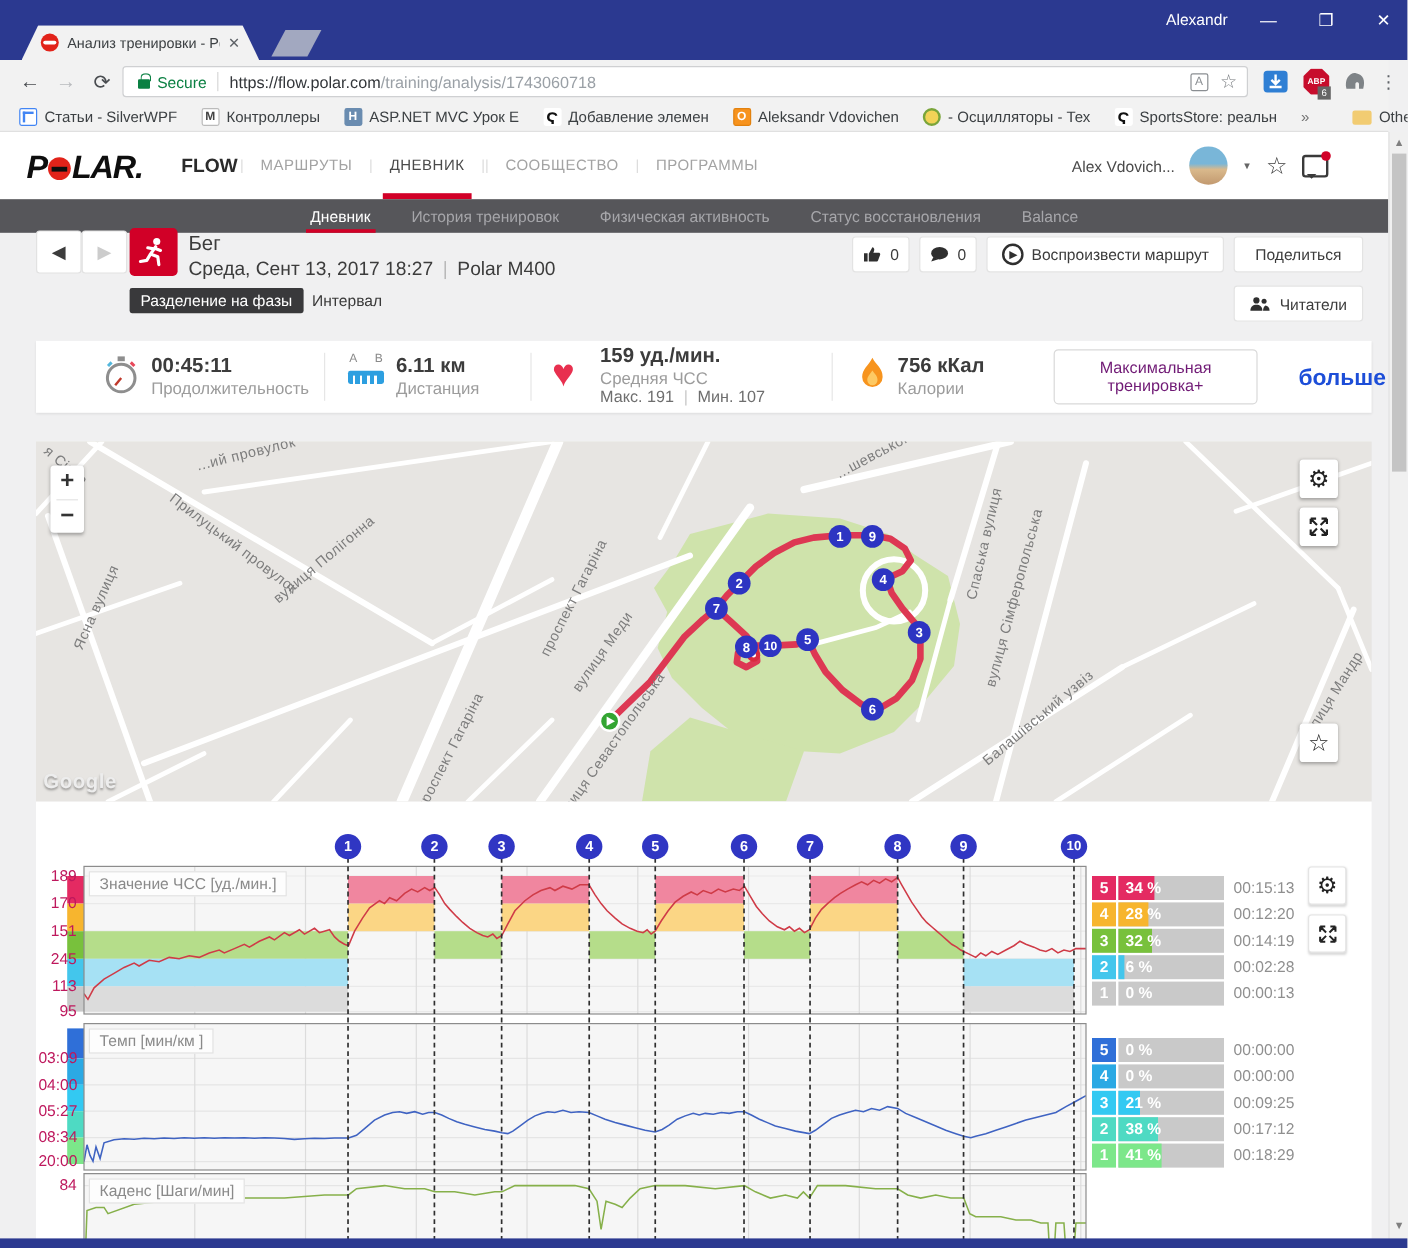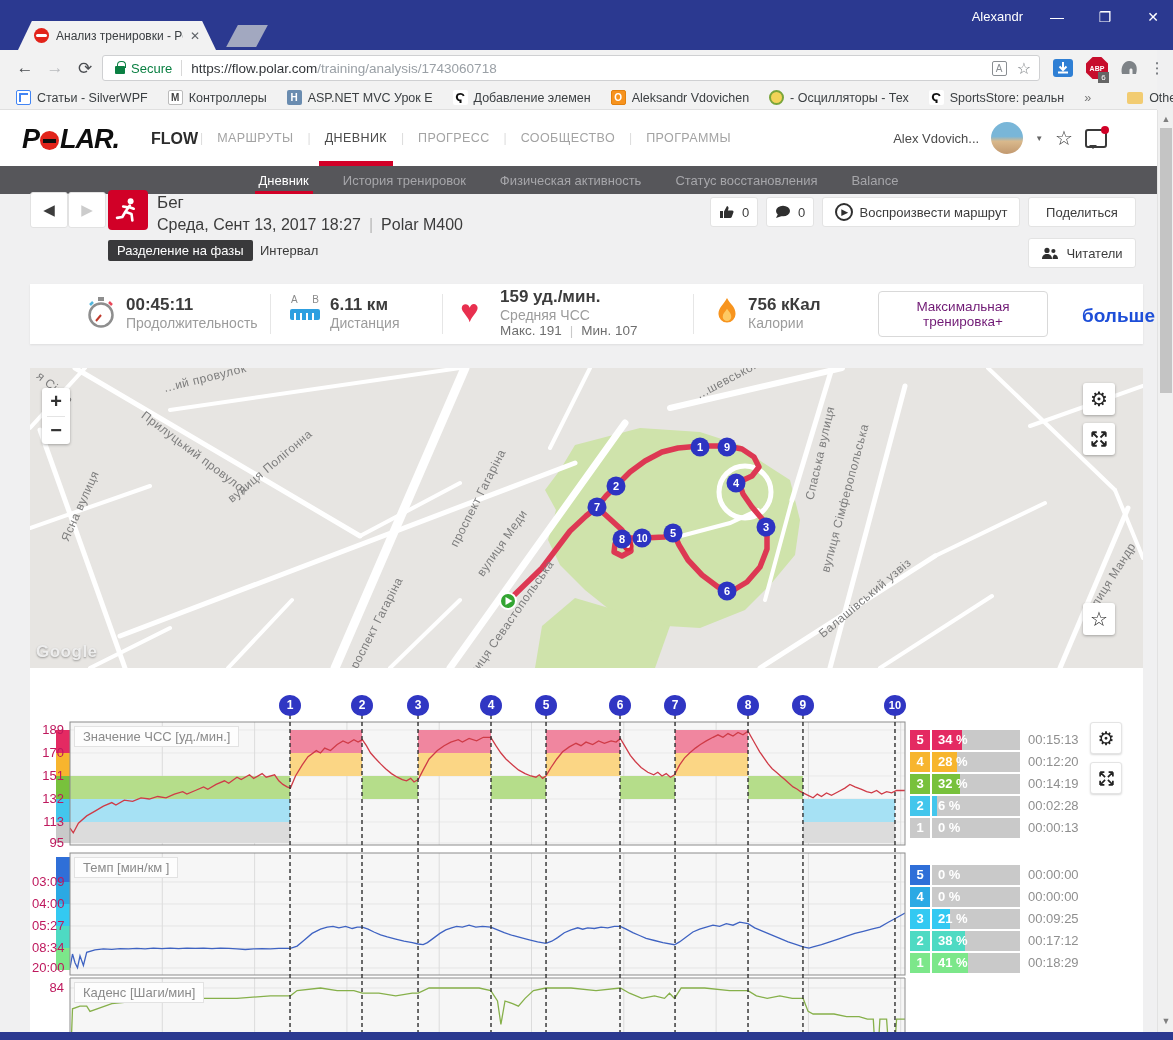--- a/index.html
+++ b/index.html
@@ -240,21 +240,20 @@
       <span class="logo-o"></span>
       <span>LAR.</span>
   </div>
   <span class="flow">FLOW</span>
   <div class="mainnav">
     <span class="mn-sep">|</span>
     <span class="mn-item">МАРШРУТЫ</span>
     <span class="mn-sep">|</span>
     <span class="mn-item active">ДНЕВНИК</span>
     <span class="mn-sep">|</span>
-    <span class="mn-item">ПРОГРЕСС</span>
     <span class="mn-sep">|</span>
     <span class="mn-item">СООБЩЕСТВО</span>
     <span class="mn-sep">|</span>
     <span class="mn-item">ПРОГРАММЫ</span>
   </div>
   <div class="ph-right">
     <span class="ph-user">Alex Vdovich...</span>
     <span class="avatar"></span>
     <span class="caret">▼</span>
     <span class="hdr-star">☆</span>
@@ -574,21 +573,21 @@
       <line x1="588.0145" y1="20" x2="588.0145" y2="345" stroke="#2f2f2f" stroke-width="1.4" stroke-dasharray="4 3"></line>
       <line x1="643.041" y1="20" x2="643.041" y2="345" stroke="#2f2f2f" stroke-width="1.4" stroke-dasharray="4 3"></line>
       <line x1="716.0200000000001" y1="20" x2="716.0200000000001" y2="345" stroke="#2f2f2f" stroke-width="1.4" stroke-dasharray="4 3"></line>
       <line x1="770.963" y1="20" x2="770.963" y2="345" stroke="#2f2f2f" stroke-width="1.4" stroke-dasharray="4 3"></line>
       <line x1="862.98" y1="20" x2="862.98" y2="345" stroke="#2f2f2f" stroke-width="1.4" stroke-dasharray="4 3"></line>
     </svg>
   <div id="chart-ticks">
       <div class="tick" style="top: 27px;">189</div>
       <div class="tick" style="top: 50px;">170</div>
       <div class="tick" style="top: 73px;">151</div>
-      <div class="tick" style="top: 96px;">132</div>
+      <div class="tick" style="top: 96px;">245</div>
       <div class="tick" style="top: 119px;">113</div>
       <div class="tick" style="top: 140px;">95</div>
       <div class="tick" style="top: 179px;">03:09</div>
       <div class="tick" style="top: 201px;">04:00</div>
       <div class="tick" style="top: 223px;">05:27</div>
       <div class="tick" style="top: 245px;">08:34</div>
       <div class="tick" style="top: 265px;">20:00</div>
       <div class="tick" style="top: 285px;">84</div>
     </div>
   <div id="phase-circles">

